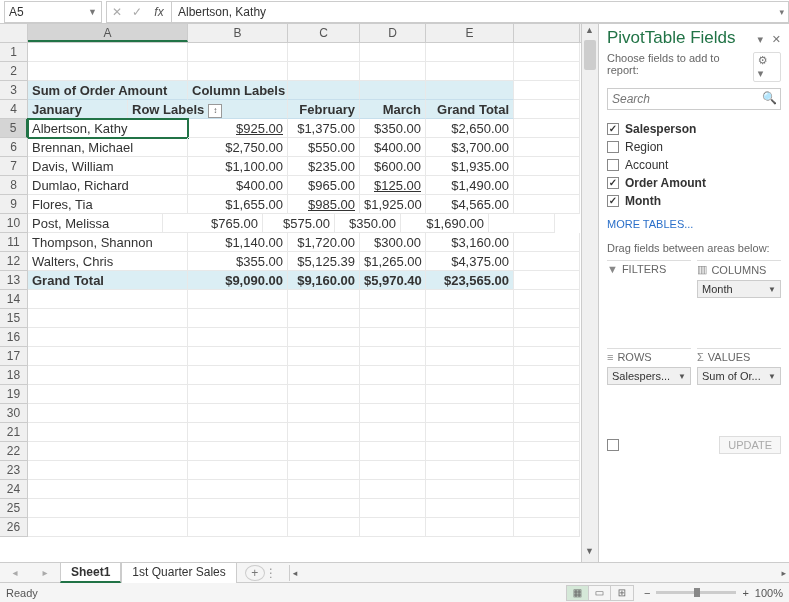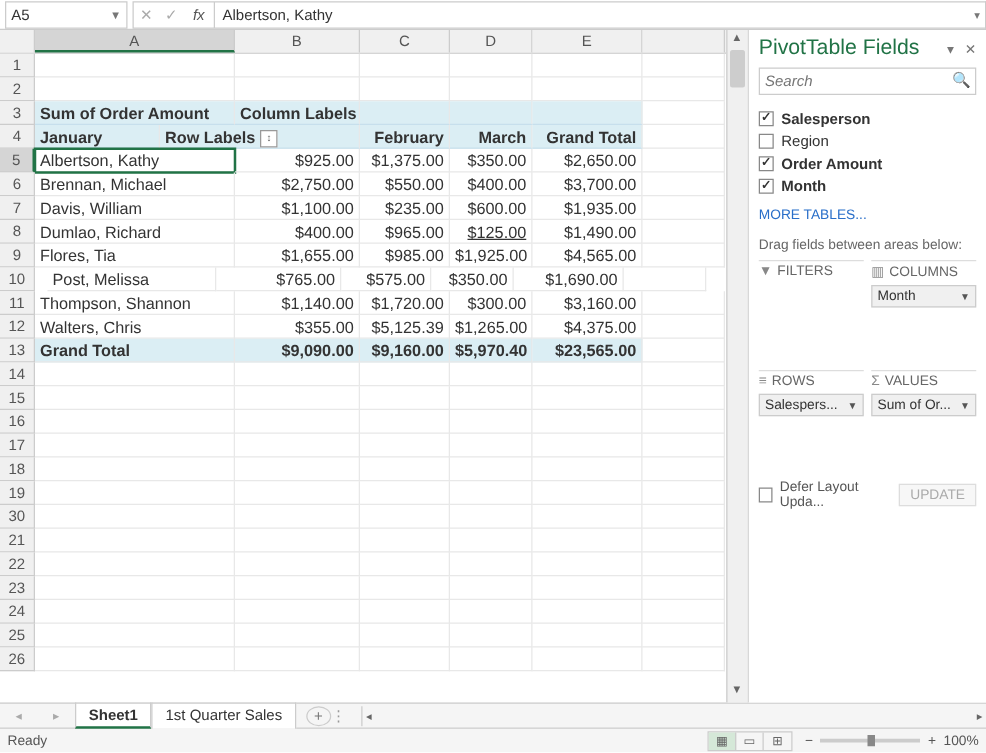--- a/index.html
+++ b/index.html
@@ -158,21 +158,21 @@
           <div class="cell b hdr" style="width: 100px;">January</div>
           <div class="cell b hdr" style="width: 160px;">Row Labels<span class="dd-btn">↕</span></div>
           <div class="cell b hdr r" style="width: 72px;">February</div>
           <div class="cell b hdr r" style="width: 66px;">March</div>
           <div class="cell b hdr r" style="width: 88px;">Grand Total</div>
           <div class="cell " style="width: 66px;"></div>
         </div>
         <div class="row">
           <div class="rh sel">5</div>
           <div class="cell sel-cell" style="width: 160px;">Albertson, Kathy</div>
-          <div class="cell r" style="width: 100px;">$925.00</div>
+          <div class="cell r" style="width: 100px; text-decoration: underline;">$925.00</div>
           <div class="cell r" style="width: 72px;">$1,375.00</div>
           <div class="cell r" style="width: 66px;">$350.00</div>
           <div class="cell r" style="width: 88px;">$2,650.00</div>
           <div class="cell " style="width: 66px;"></div>
         </div>
         <div class="row">
           <div class="rh">6</div>
           <div class="cell " style="width: 160px;">Brennan, Michael</div>
           <div class="cell r" style="width: 100px;">$2,750.00</div>
           <div class="cell r" style="width: 72px;">$550.00</div>
@@ -195,28 +195,28 @@
           <div class="cell r" style="width: 100px;">$400.00</div>
           <div class="cell r" style="width: 72px;">$965.00</div>
           <div class="cell r" style="width: 66px; text-decoration: underline;">$125.00</div>
           <div class="cell r" style="width: 88px;">$1,490.00</div>
           <div class="cell " style="width: 66px;"></div>
         </div>
         <div class="row">
           <div class="rh">9</div>
           <div class="cell " style="width: 160px;">Flores, Tia</div>
           <div class="cell r" style="width: 100px;">$1,655.00</div>
-          <div class="cell r" style="width: 72px;">$985.00</div>
+          <div class="cell r" style="width: 72px; text-decoration: underline;">$985.00</div>
           <div class="cell r" style="width: 66px;">$1,925.00</div>
           <div class="cell r" style="width: 88px;">$4,565.00</div>
           <div class="cell " style="width: 66px;"></div>
         </div>
         <div class="row">
           <div class="rh">10</div>
-          <div class="cell " style="width: 135px; margin-left: 10px;">Post, Melissa</div>
+          <div class="cell " style="width: 135px;">Post, Melissa</div>
           <div class="cell r" style="width: 100px;">$765.00</div>
           <div class="cell r" style="width: 72px;">$575.00</div>
           <div class="cell r" style="width: 66px;">$350.00</div>
           <div class="cell r" style="width: 88px;">$1,690.00</div>
           <div class="cell " style="width: 66px;"></div>
         </div>
         <div class="row">
           <div class="rh">11</div>
           <div class="cell " style="width: 160px;">Thompson, Shannon</div>
           <div class="cell r" style="width: 100px;">$1,140.00</div>
@@ -370,32 +370,40 @@
   </div>
 
   <div class="pane">
     <div class="pane-title">
       <span>PivotTable Fields</span>
       <span class="ttl-actions">
         <span>▾</span>
         <span>✕</span>
       </span>
     </div>
+    <div class="pane-sub">
+      <span>Choose fields to add to report:</span>
+      <span class="gear">⚙ ▾</span>
+    </div>
     <div class="search-box">
       <input type="text" placeholder="Search" style="">
       <span class="mag">🔍</span>
     </div>
     <div class="field-list" id="field-list">
         <div class="fl-item on">
           <span class="cb">✓</span>
           <span>Salesperson</span>
         </div>
         <div class="fl-item">
           <span class="cb"></span>
           <span>Region</span>
+        </div>
+        <div class="fl-item">
+          <span class="cb"></span>
+          <span>Account</span>
         </div>
         <div class="fl-item on">
           <span class="cb">✓</span>
           <span>Order Amount</span>
         </div>
         <div class="fl-item on">
           <span class="cb">✓</span>
           <span>Month</span>
         </div>
       </div>
@@ -443,21 +451,20 @@
             <div class="area-item">
               <span>Sum of Or...</span>
               <span class="dd">▼</span>
             </div>
           </div>
       </div>
     </div>
 
     <div class="defer-row">
       <span class="cb"></span>
-      <span>Defer Layout Upda...</span>
       <span class="update-btn">UPDATE</span>
     </div>
   </div>
 </div>
 
 <div class="tabs-bar">
   <div class="tab-nav">
     <span>◂</span>
     <span>▸</span>
   </div>

